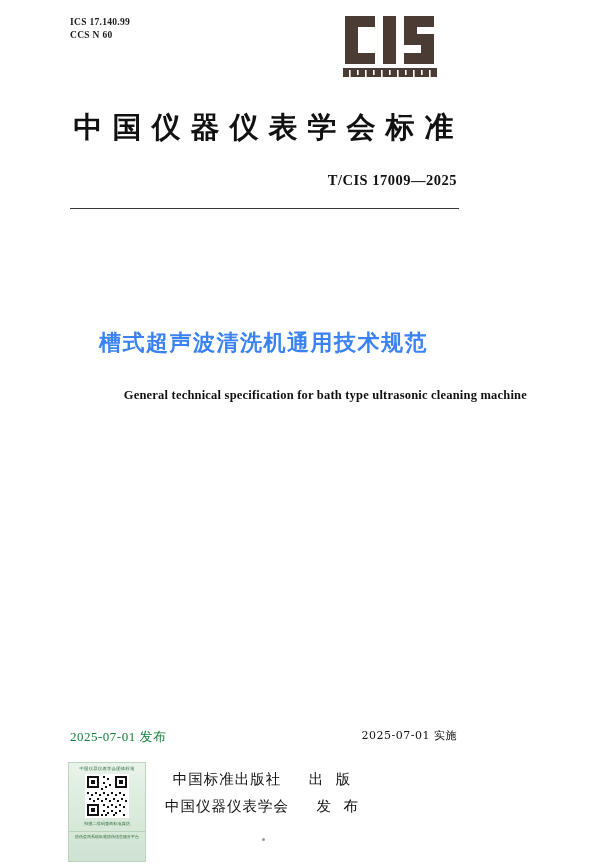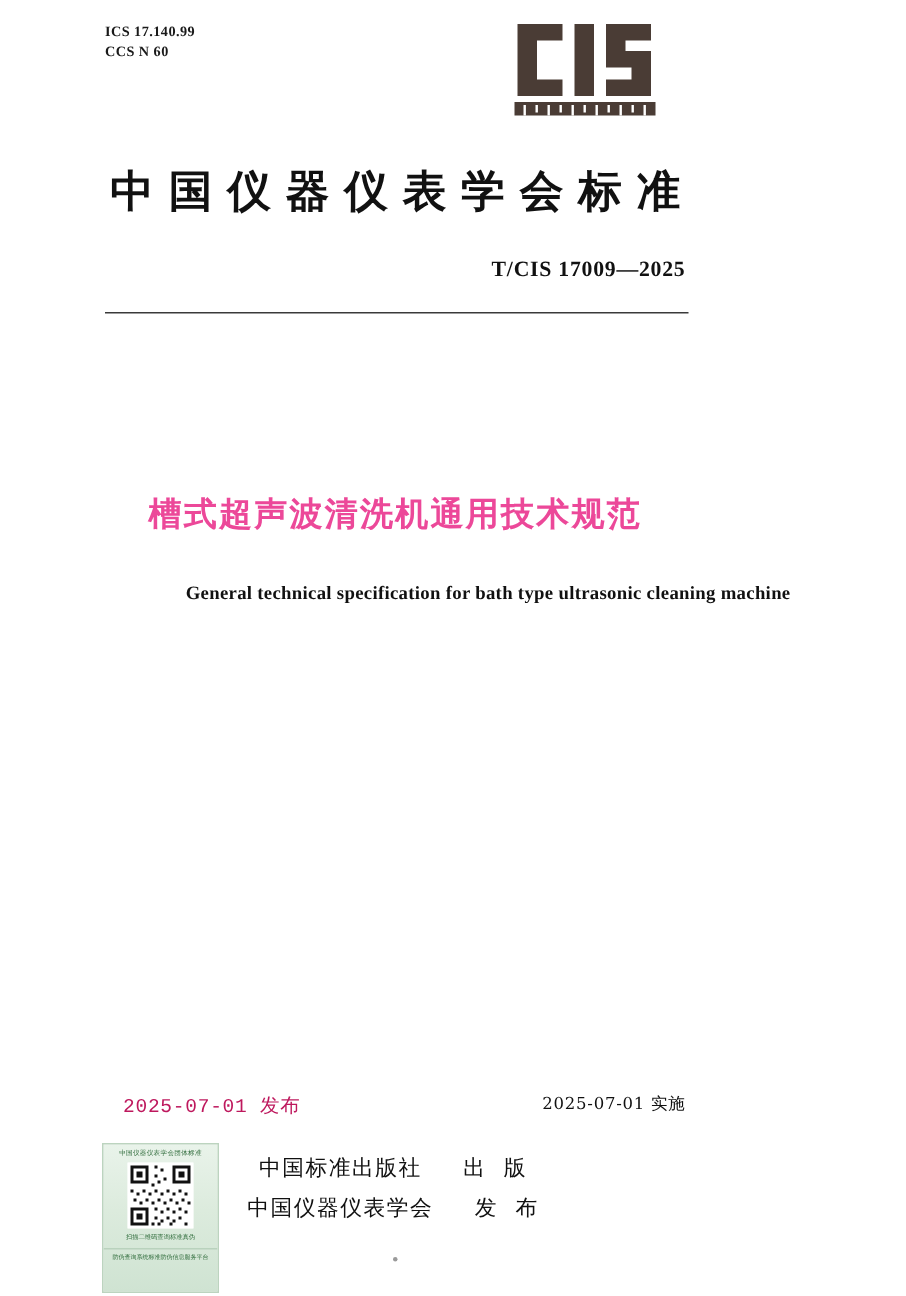--- a/index.html
+++ b/index.html
@@ -76,45 +76,44 @@
   
   .doc-title {
     position: absolute;
     left: 0;
     right: 0;
     top: 328px;
     text-align: center;
     font-family: "DejaVu Serif", serif;
     font-size: 22px;
     font-weight: bold;
-    color: #ec4899;
+    color: #3b82f6;
     letter-spacing: 1.5px;
   }
   .doc-title-en {
     position: absolute;
     left: 0;
     right: 0;
     top: 388px;
     text-align: right;
     font-family: "Liberation Serif", serif;
     font-size: 12.5px;
     font-weight: bold;
     color: #111;
     letter-spacing: 0.2px;
   }
   
   .date-issue {
     position: absolute;
     left: 70px;
     top: 728px;
-    font-family: Liberation Mono, monospace;
+    font-family: Liberation Serif, serif;
     font-size: 13px;
-    color: #be185d;
+    color: #15803d;
     letter-spacing: 0.5px;
-    margin-left: 12px;
   }
   .date-impl {
     position: absolute;
     right: 70px;
     top: 728px;
     font-family: "DejaVu Serif", serif;
     font-size: 11px;
     color: #111;
     letter-spacing: 0.5px;
   }

